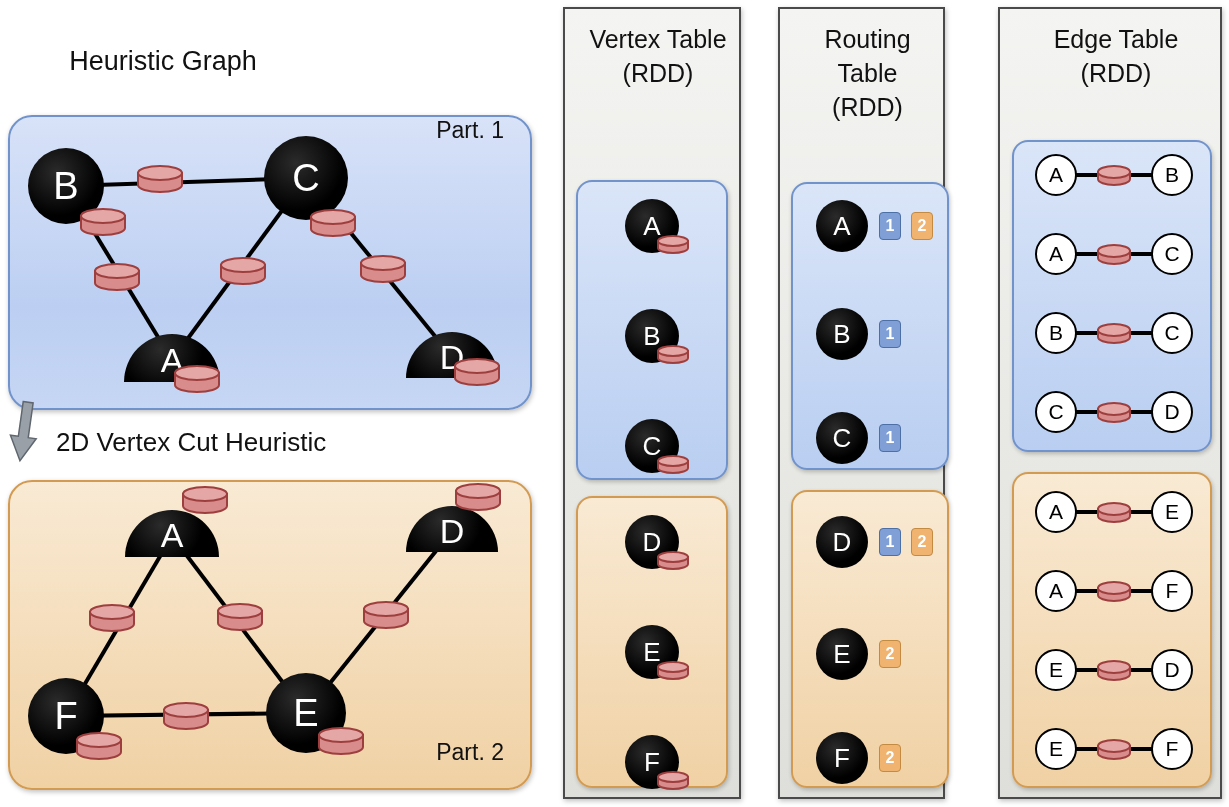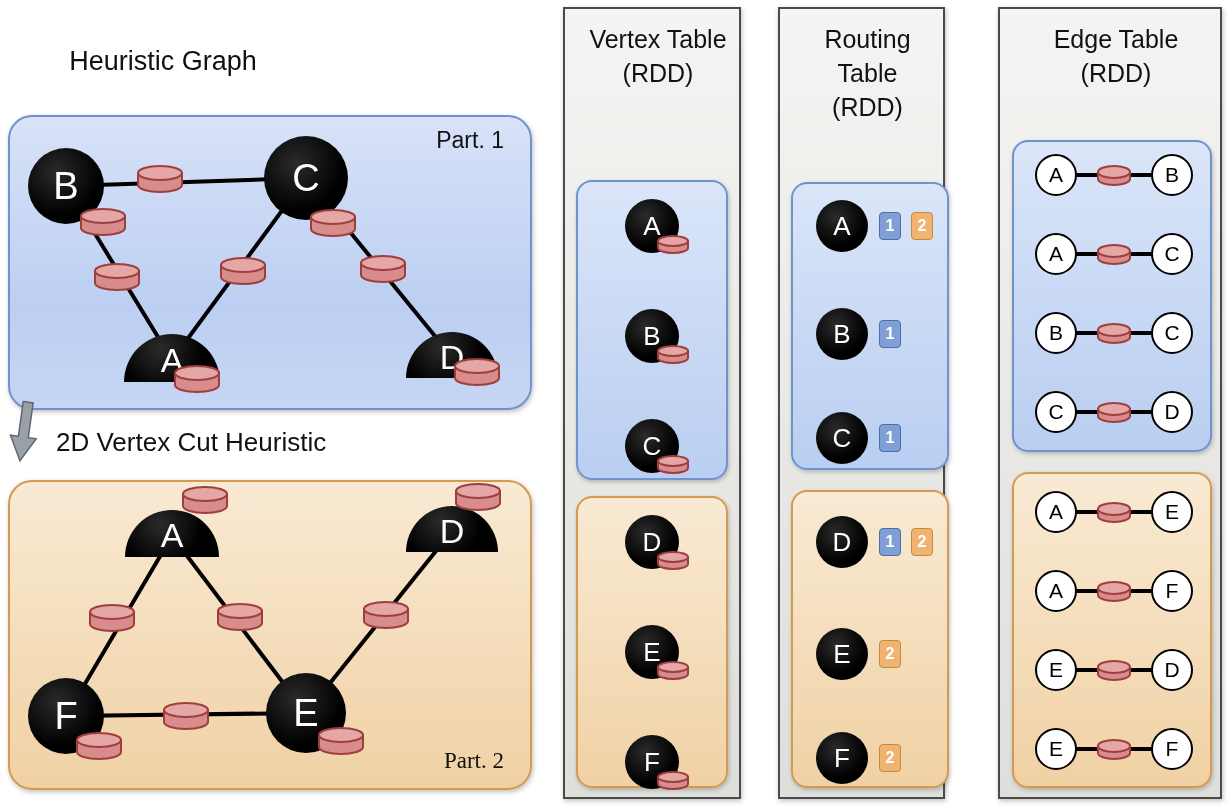--- a/index.html
+++ b/index.html
@@ -10,22 +10,22 @@
   .prewrap { white-space:pre-line; }
 
   .pg-title { position:absolute; left:28px; top:46px; width:270px; text-align:center; font-size:27px; color:#111; }
 
   .part { position:absolute; border-radius:24px; box-shadow:1px 2px 5px rgba(0,0,0,0.25); }
   .part1 { left:8px; top:115px; width:524px; height:295px;
            background:linear-gradient(180deg,#d8e2f8 0%,#bccff2 65%,#c6d6f4 100%); border:2px solid #7193cc; }
   .part2 { left:8px; top:480px; width:524px; height:310px;
            background:linear-gradient(180deg,#f9ead4 0%,#f0d1a4 100%); border:2px solid #d39b52; }
   .part-label { position:absolute; font-size:23px; color:#111; }
-  .pl-top { top:10px; right:26px; }
-  .pl-bottom { bottom:14px; right:26px;font-family:Liberation Serif, serif; }
+  .pl-top { top:0; right:26px; }
+  .pl-bottom { bottom:22px; right:26px; }
 
   .heuristic { position:absolute; left:8px; top:398px; height:66px; display:flex; align-items:flex-end; gap:16px; z-index:4; }
   .heuristic .arrow { transform:rotate(8deg); }
   .heur-text { font-size:26px; margin-bottom:6px; }
 
   #graph-lines { position:absolute; left:0; top:0; z-index:1; pointer-events:none; }
   #graph-layer { position:absolute; inset:0; z-index:2; pointer-events:none; }
 
   .gnode { position:absolute; background:radial-gradient(circle at 38% 32%, #2b2b2b 0%, #000 62%);
            color:#fff; text-align:center; z-index:2; font-weight:400; }

